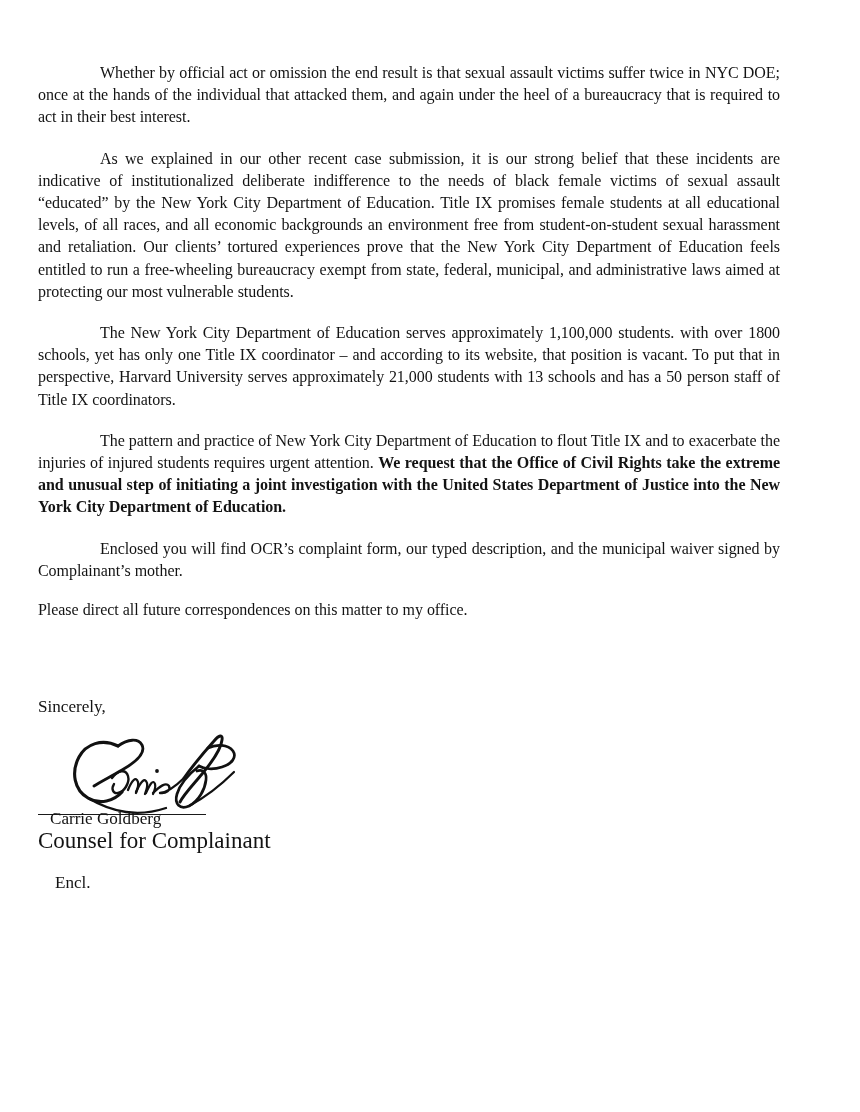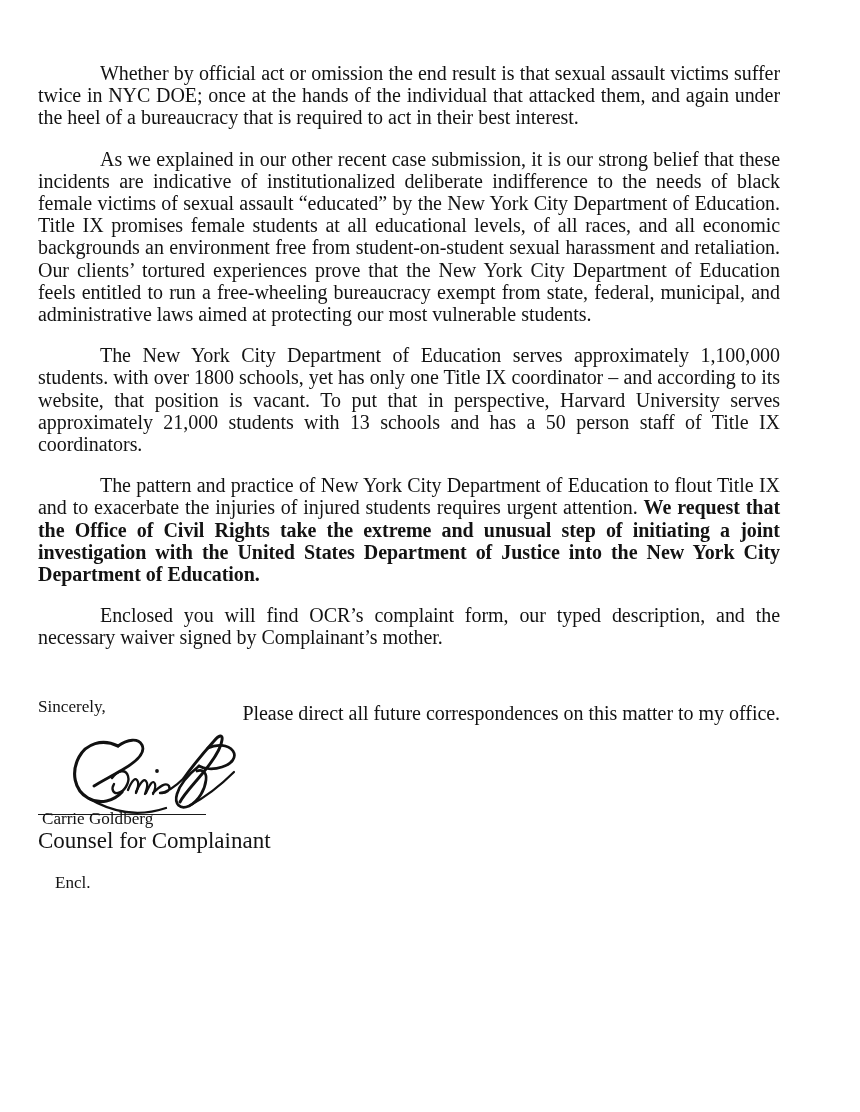--- a/index.html
+++ b/index.html
@@ -20,37 +20,36 @@
     box-sizing: border-box;
   }
   .body-block {
     position: absolute;
     left: 38px;
     top: 62px;
     width: 742px;
   }
   p.para {
     margin: 0 0 0 0;
-    font-size: 20px;
+    font-size: 16px;
     line-height: 22.2px;
     text-align: justify;
     text-justify: inter-word;
     letter-spacing: -0.05px;
     word-spacing: 0.1px;
     color: #131313;
   }
   p.para.indent {
     text-indent: 62px;
   }
   p.para.noindent {
     text-indent: 0;
   }
   p.para.flush {
-    text-align: right;
-    margin-top: 36px;
+    text-align: left;
   }
   .gap-para { height: 19px; }
   .gap-small { height: 17px; }
   .bold-request { font-weight: bold; }
 
   
   .sig-area {
     position: absolute;
     left: 38px;
     top: 696px;
@@ -77,21 +76,21 @@
   .sig-line {
     position: absolute;
     left: 0px;
     top: 118px;
     width: 168px;
     height: 0;
     border-top: 1.3px solid #1a1a1a;
   }
   .signer-name {
     position: absolute;
-    left: 4px;
+    left: 12px;
     top: 112px;
     font-size: 17.1px;
     line-height: 22px;
     color: #131313;
     white-space: nowrap;
   }
   .signer-title {
     position: absolute;
     left: 0px;
     top: 134px;
@@ -122,21 +121,21 @@
 
     <p class="para indent">As we explained in our other recent case submission, it is our strong belief that these incidents are indicative of institutionalized deliberate indifference to the needs of black female victims of sexual assault “educated” by the New York City Department of Education. Title IX promises female students at all educational levels, of all races, and all economic backgrounds an environment free from student-on-student sexual harassment and retaliation.  Our clients’ tortured experiences prove that the New York City Department of Education feels entitled to run a free-wheeling bureaucracy exempt from state, federal, municipal, and administrative laws aimed at protecting our most vulnerable students.</p>
     <div class="gap-para"></div>
 
     <p class="para indent">The New York City Department of Education serves approximately 1,100,000 students. with over 1800 schools, yet has only one Title IX coordinator – and according to its website, that position is vacant. To put that in perspective, Harvard University serves approximately 21,000 students with 13 schools and has a 50 person staff of Title IX coordinators.</p>
     <div class="gap-para"></div>
 
     <p class="para indent"><span>The pattern and practice of New York City Department of Education to flout Title IX and to exacerbate the injuries of injured students requires urgent attention.  </span><span class="bold-request">We request that the Office of Civil Rights take the extreme and unusual step of initiating a joint investigation with the United States Department of Justice into the New York City Department of Education.</span></p>
     <div class="gap-para"></div>
 
-    <p class="para indent">Enclosed you will find OCR’s complaint form, our typed description, and the necessary waiver signed by Complainant’s mother.</p>
+    <p class="para indent">Enclosed you will find OCR’s complaint form, our typed description, and the municipal waiver signed by Complainant’s mother.</p>
     <div class="gap-small"></div>
 
     <p class="para noindent flush">Please direct all future correspondences on this matter to my office.</p>
 
   </div>
 
   <div class="sig-area">
 
     <div class="sincerely">Sincerely,</div>
 

